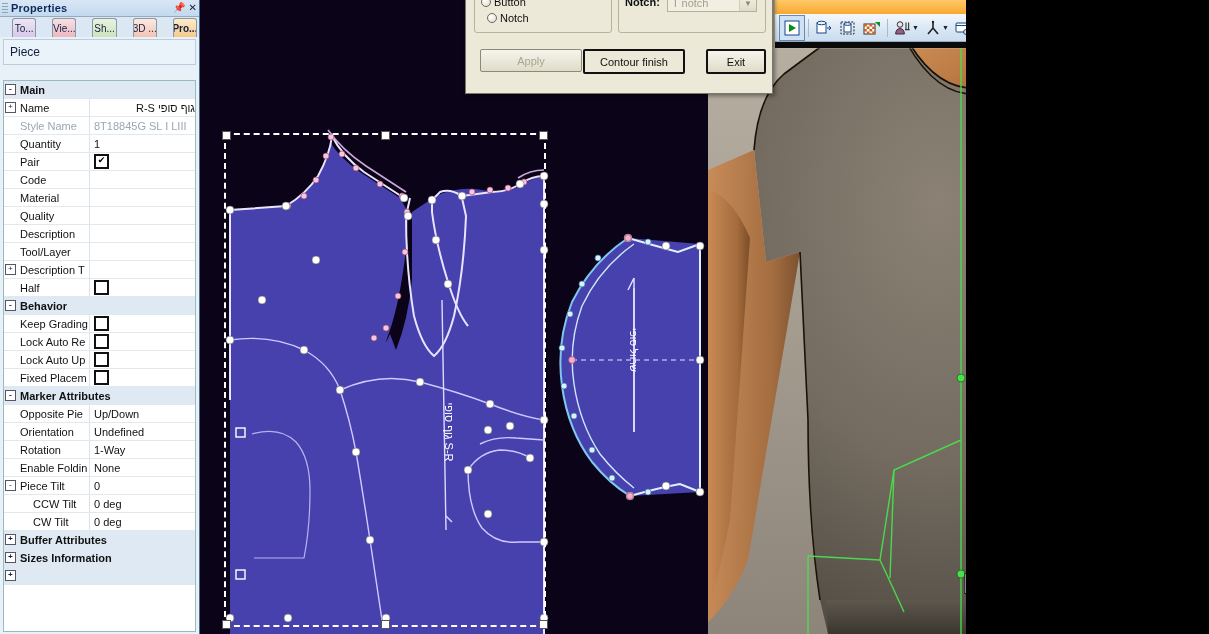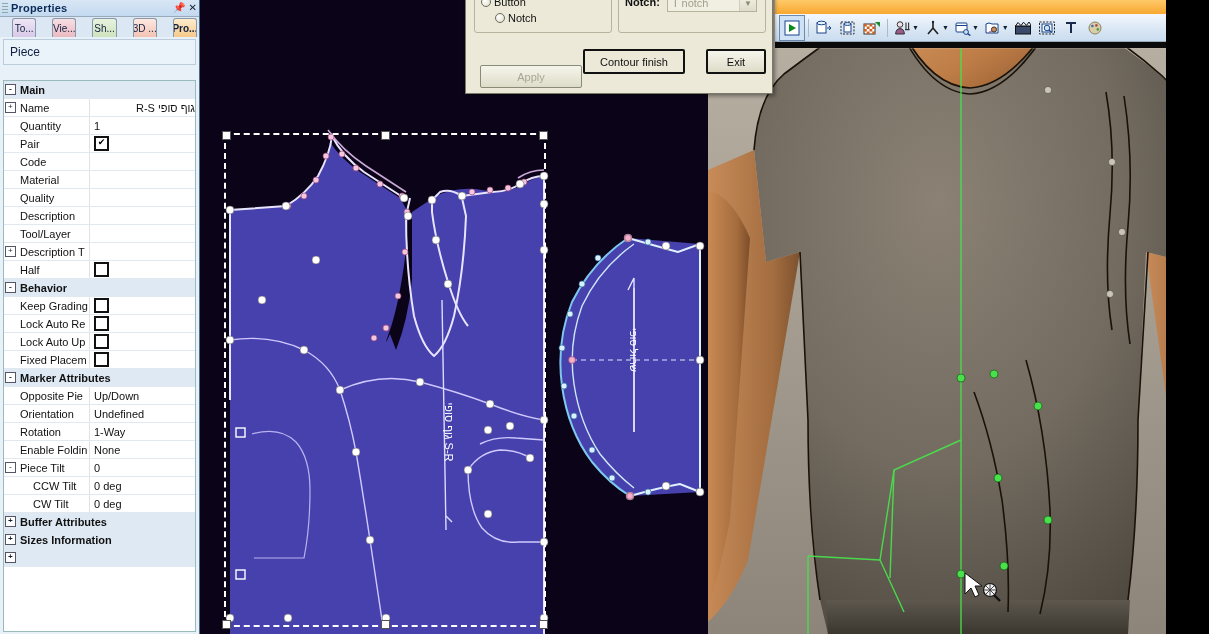--- a/index.html
+++ b/index.html
@@ -1,17 +1,17 @@
 <!DOCTYPE html>
 <html><head>
 <meta charset="utf-8">
 <style>
   html,body{margin:0;padding:0;background:#000;}
   body{width:1209px;height:634px;overflow:hidden;font-family:"Liberation Sans",sans-serif;}
-  #root{position:relative;width:1166px;height:634px;overflow:hidden;background:#0c0320;}
+  #root{position:relative;width:966px;height:634px;overflow:hidden;background:#0c0320;}
 
   
   #props-panel{position:absolute;left:0;top:0;width:200px;height:634px;
     background:#e8f0f8;border-right:1px solid #4a6a8a;box-sizing:border-box;}
   .panel-titlebar{height:16px;background:linear-gradient(180deg,#d9e7f5 0%,#c3d9ef 100%);
     display:flex;align-items:center;padding:0 2px;border-bottom:1px solid #9ab;}
   .grip{width:6px;height:10px;background:repeating-linear-gradient(180deg,#8aa 0 1px,transparent 1px 3px);margin-right:3px;}
   .panel-title{font-size:11px;font-weight:bold;color:#0a2a5a;flex:1;letter-spacing:.2px;}
   .tb-icon{font-size:10px;color:#123;margin-left:3px;cursor:pointer;line-height:1;}
 
@@ -381,20 +381,25 @@
         </div>
         <div class="row">
           <div class="exp">
             <span class="expbox">+</span>
           </div>
           <div class="lbl">Name</div>
           <div class="val rtl">גוף סופי S-R</div>
         </div>
         <div class="row">
           <div class="exp"></div>
+          <div class="lbl dim">Style Name</div>
+          <div class="val dim">8T18845G  SL I LIII</div>
+        </div>
+        <div class="row">
+          <div class="exp"></div>
           <div class="lbl">Quantity</div>
           <div class="val">1</div>
         </div>
         <div class="row">
           <div class="exp"></div>
           <div class="lbl">Pair</div>
           <div class="val">
             <span class="cb">✔</span>
           </div>
         </div>
@@ -638,36 +643,36 @@
     </div>
   </div>
   <div id="tb-bottom"></div>
 
   <div id="dialog">
     <div class="gbox left">
       <div class="radio" style="left:6px;top:2px;">
         <span class="rdot"></span>
         <span>Button</span>
       </div>
-      <div class="radio" style="left:20px;top:18px;">
+      <div class="radio" style="left:12px;top:18px;">
         <span class="rdot"></span>
         <span>Notch</span>
       </div>
     </div>
 
     <div class="gbox right">
 
       <div style="position:absolute;left:6px;top:16px;font-size:11px;color:#111;font-weight:bold;">Notch:</div>
       <div class="combo" style="left:48px;top:14px;width:90px;">
         <span>T notch</span>
         <span class="arw">▼</span>
       </div>
     </div>
 
-    <div class="dlg-btn dis" style="left:14px;top:134px;width:100px;">
+    <div class="dlg-btn dis" style="left:14px;top:118px;width:100px;">
       <span>Apply</span>
     </div>
     <div class="dlg-btn def" style="left:117px;top:118px;width:98px;">
       <span>Contour finish</span>
     </div>
     <div class="dlg-btn" style="left:240px;top:118px;width:56px;border:2px solid #111;">
       <span>Exit</span>
     </div>
   </div>
 

